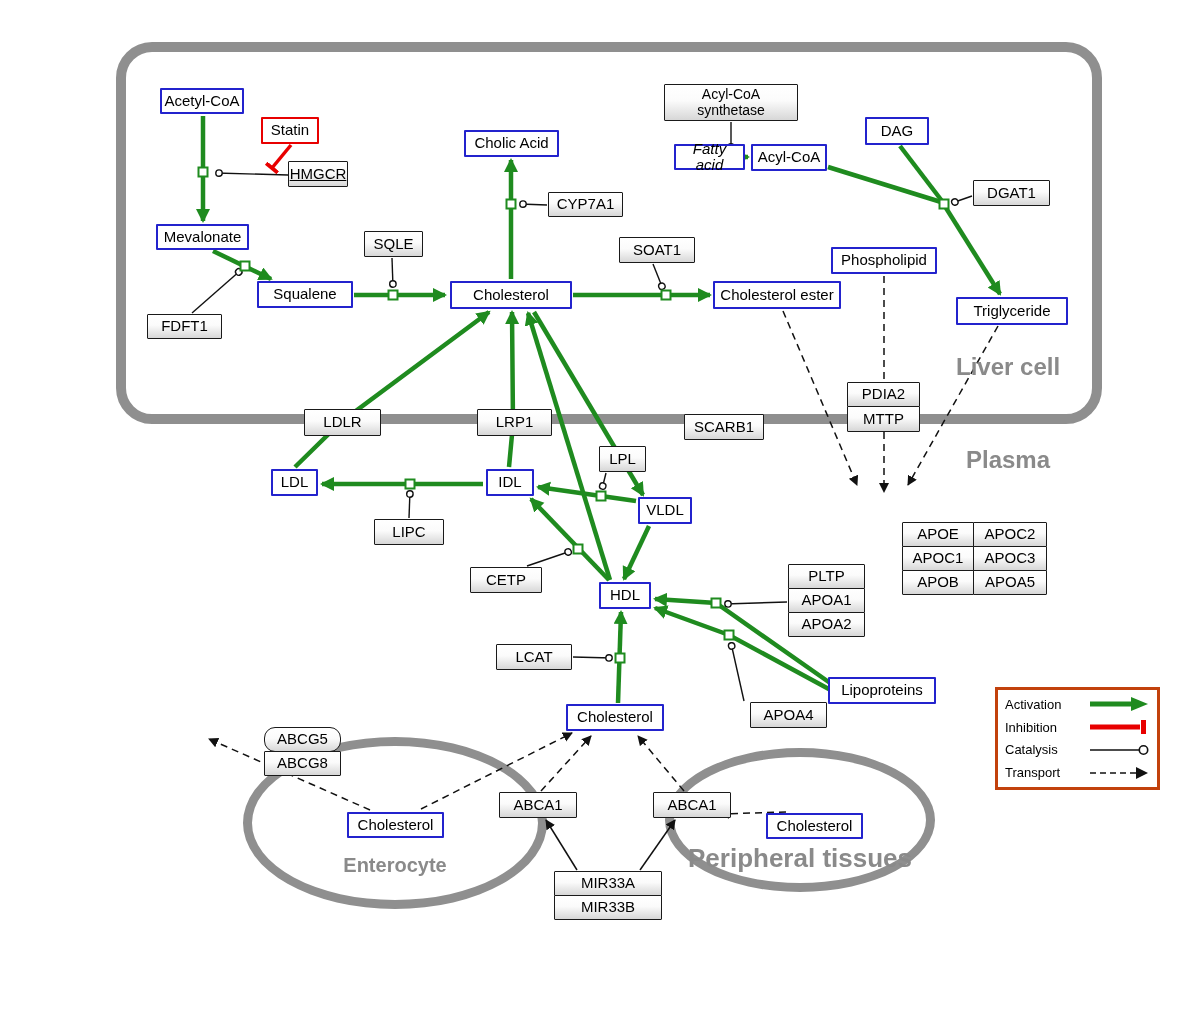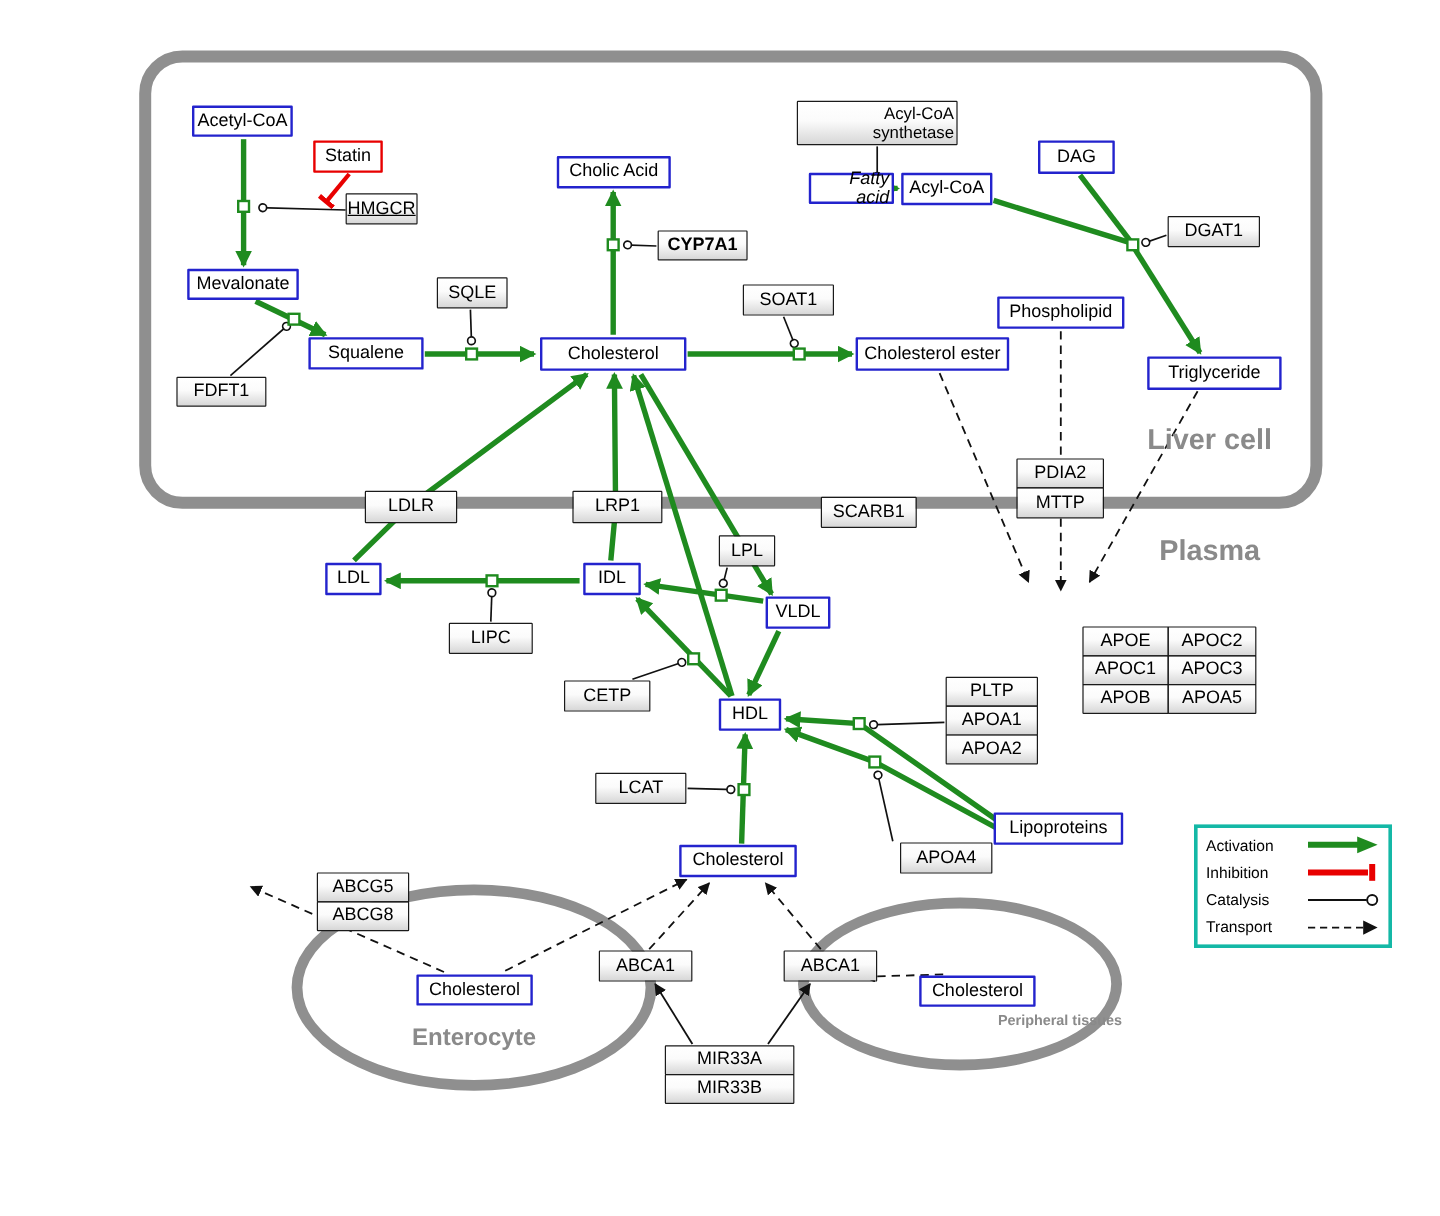--- a/index.html
+++ b/index.html
@@ -10,43 +10,43 @@
   .compartment{position:absolute;border:10px solid #8f8f8f;border-radius:36px;background:transparent}
   #liver-cell{left:116px;top:42px;width:986px;height:382px}
   #enterocyte{left:243px;top:737px;width:304px;height:172px;border-radius:50%;border-width:9px}
   #peripheral{left:665px;top:748px;width:270px;height:144px;border-radius:50%;border-width:9px}
 
   #edge-layer{position:absolute;left:0;top:0}
   #node-layer{position:absolute;left:0;top:0;width:1200px;height:1013px;pointer-events:none}
   #node-layer .node{pointer-events:auto}
 
   .node{position:absolute;display:flex;align-items:center;justify-content:center;
-        text-align:right;font-size:15px;line-height:1.08;background:#fff;color:#000;
+        text-align:center;font-size:15px;line-height:1.08;background:#fff;color:#000;
         border-radius:1px;padding:0 2px}
   .metabolite{border:2px solid #2323cd}
   .enzyme{border:1px solid #1a1a1a;background:linear-gradient(180deg,#ffffff 0%,#fbfbfb 45%,#d7d7d7 100%)}
   .inhibitor{border:2px solid #e80000}
 
   .region-label{position:absolute;color:#8a8a8a;font-weight:bold;white-space:nowrap}
   #liver-label{left:956px;top:353px;font-size:24px}
   #plasma-label{left:966px;top:446px;font-size:24px}
   #enterocyte-label{left:243px;top:854px;width:304px;text-align:center;font-size:20px}
-  #peripheral-label{left:665px;top:843px;width:270px;text-align:right;font-size:12px}
+  #peripheral-label{left:665px;top:843px;width:270px;text-align:center;font-size:26px}
 
   
   .e-act,.e-actn{fill:none;stroke:#1f8b1f;stroke-width:4.5px}
   .e-act{marker-end:url(#m-act)}
   .e-cat{fill:none;stroke:#111;stroke-width:1.4px;marker-end:url(#m-cat)}
   .e-inh{fill:none;stroke:#e80000;stroke-width:3.5px;marker-end:url(#m-inh)}
   .e-tra{fill:none;stroke:#111;stroke-width:1.5px;stroke-dasharray:7 5;marker-end:url(#m-blk)}
   .e-blk{fill:none;stroke:#111;stroke-width:1.5px;marker-end:url(#m-blk)}
   .anchor{fill:#fff;stroke:#1f8b1f;stroke-width:2px}
 
   
-  .legend{position:absolute;left:995px;top:687px;width:165px;height:103px;border:3px solid #14b8a6;
+  .legend{position:absolute;left:995px;top:687px;width:165px;height:103px;border:3px solid #c2410c;
           background:#fff;display:flex;flex-direction:column;justify-content:space-around;padding:3px 7px}
   .legend-row{display:flex;align-items:center;justify-content:space-between;font-size:13px;color:#000}
   .legend-row svg{flex:none}
 </style>
 </head>
 <body>
 
 <div id="stage">
 
   <div class="compartment" id="liver-cell"></div>
@@ -130,21 +130,21 @@
   <div id="node-layer">
       <div class="node metabolite" style="left: 160px; top: 88px; width: 84px; height: 26px;">Acetyl-CoA</div>
       <div class="node inhibitor" style="left: 261px; top: 117px; width: 58px; height: 27px;">Statin</div>
       <div class="node enzyme" style="left: 288px; top: 161px; width: 60px; height: 26px; text-decoration: underline;">HMGCR</div>
       <div class="node metabolite" style="left: 156px; top: 224px; width: 93px; height: 26px;">Mevalonate</div>
       <div class="node enzyme" style="left: 147px; top: 314px; width: 75px; height: 25px;">FDFT1</div>
       <div class="node metabolite" style="left: 257px; top: 281px; width: 96px; height: 27px;">Squalene</div>
       <div class="node enzyme" style="left: 364px; top: 231px; width: 59px; height: 26px;">SQLE</div>
       <div class="node metabolite" style="left: 450px; top: 281px; width: 122px; height: 28px;">Cholesterol</div>
       <div class="node metabolite" style="left: 464px; top: 130px; width: 95px; height: 27px;">Cholic Acid</div>
-      <div class="node enzyme" style="left: 548px; top: 192px; width: 75px; height: 25px; font-weight: bold;">CYP7A1</div>
+      <div class="node enzyme" style="left: 548px; top: 192px; width: 75px; height: 25px;">CYP7A1</div>
       <div class="node enzyme" style="left: 619px; top: 237px; width: 76px; height: 26px;">SOAT1</div>
       <div class="node metabolite" style="left: 713px; top: 281px; width: 128px; height: 28px;">Cholesterol ester</div>
       <div class="node metabolite" style="left: 674px; top: 144px; width: 71px; height: 26px; font-style: italic;">Fatty acid</div>
       <div class="node enzyme" style="left: 664px; top: 84px; width: 134px; height: 37px; font-size: 14px;">Acyl-CoA synthetase</div>
       <div class="node metabolite" style="left: 751px; top: 144px; width: 76px; height: 27px;">Acyl-CoA</div>
       <div class="node metabolite" style="left: 865px; top: 117px; width: 64px; height: 28px;">DAG</div>
       <div class="node enzyme" style="left: 973px; top: 180px; width: 77px; height: 26px;">DGAT1</div>
       <div class="node metabolite" style="left: 831px; top: 247px; width: 106px; height: 27px;">Phospholipid</div>
       <div class="node metabolite" style="left: 956px; top: 297px; width: 112px; height: 28px;">Triglyceride</div>
       <div class="node enzyme" style="left: 304px; top: 409px; width: 77px; height: 27px;">LDLR</div>
@@ -165,21 +165,21 @@
       <div class="node enzyme" style="left: 902px; top: 522px; width: 72px; height: 25px;">APOE</div>
       <div class="node enzyme" style="left: 973px; top: 522px; width: 74px; height: 25px;">APOC2</div>
       <div class="node enzyme" style="left: 902px; top: 546px; width: 72px; height: 25px;">APOC1</div>
       <div class="node enzyme" style="left: 973px; top: 546px; width: 74px; height: 25px;">APOC3</div>
       <div class="node enzyme" style="left: 902px; top: 570px; width: 72px; height: 25px;">APOB</div>
       <div class="node enzyme" style="left: 973px; top: 570px; width: 74px; height: 25px;">APOA5</div>
       <div class="node enzyme" style="left: 496px; top: 644px; width: 76px; height: 26px;">LCAT</div>
       <div class="node metabolite" style="left: 566px; top: 704px; width: 98px; height: 27px;">Cholesterol</div>
       <div class="node enzyme" style="left: 710px; top: 702px; width: 77px; height: 26px; margin-left: 40px;">APOA4</div>
       <div class="node metabolite" style="left: 828px; top: 677px; width: 108px; height: 27px;">Lipoproteins</div>
-      <div class="node enzyme" style="left: 264px; top: 727px; width: 77px; height: 25px;">ABCG5</div>
+      <div class="node enzyme" style="left: 264px; top: 727px; width: 77px; height: 25px; border-radius: 11px;">ABCG5</div>
       <div class="node enzyme" style="left: 264px; top: 751px; width: 77px; height: 25px;">ABCG8</div>
       <div class="node metabolite" style="left: 347px; top: 812px; width: 97px; height: 26px;">Cholesterol</div>
       <div class="node enzyme" style="left: 499px; top: 792px; width: 78px; height: 26px;">ABCA1</div>
       <div class="node enzyme" style="left: 653px; top: 792px; width: 78px; height: 26px;">ABCA1</div>
       <div class="node metabolite" style="left: 766px; top: 813px; width: 97px; height: 26px;">Cholesterol</div>
       <div class="node enzyme" style="left: 554px; top: 871px; width: 108px; height: 25px;">MIR33A</div>
       <div class="node enzyme" style="left: 554px; top: 895px; width: 108px; height: 25px;">MIR33B</div>
     </div>
 
   <div class="region-label" id="liver-label">Liver cell</div>

